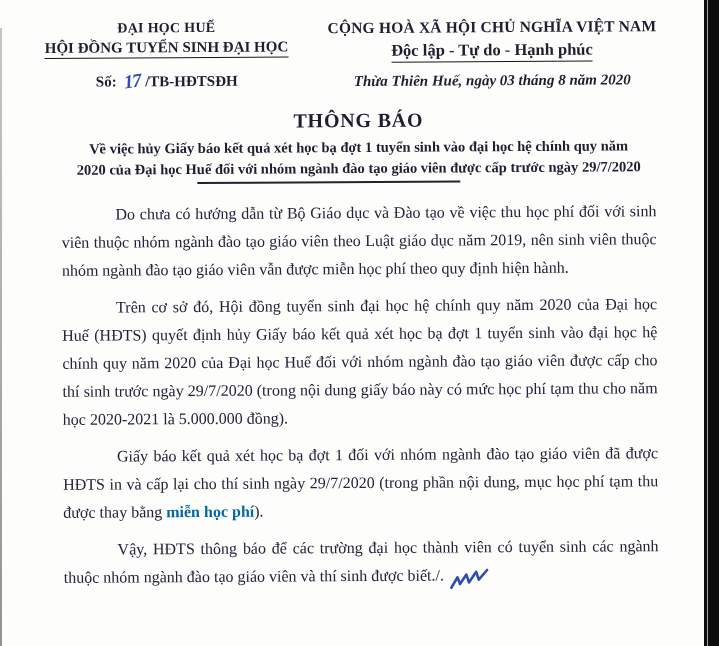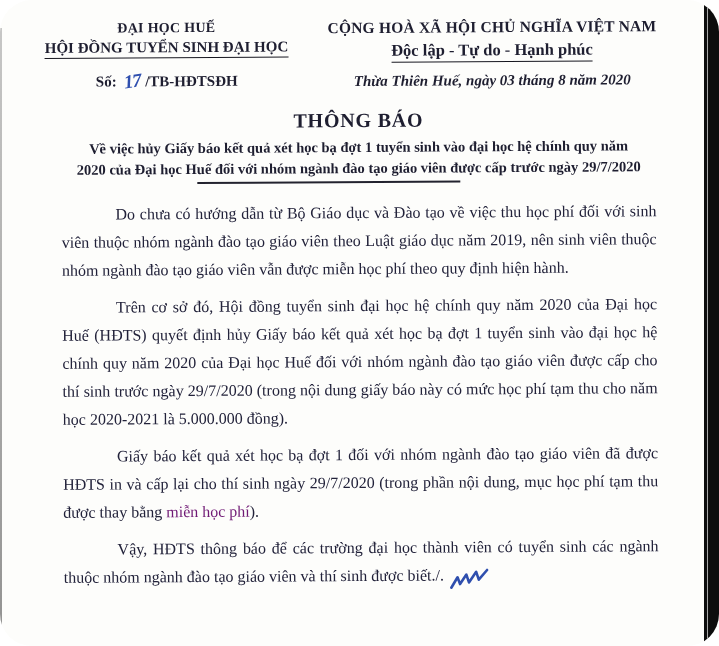--- a/index.html
+++ b/index.html
@@ -8,21 +8,20 @@
     background: #ffffff;
   }
   .page {
     position: relative;
     width: 719px;
     height: 646px;
     background: #fdfdfb;
     overflow: hidden;
     font-family: "Liberation Serif", "DejaVu Serif", serif;
     color: #1e1e30;
-    border-radius: 32px;
   }
   
   .scan-edge-band {
     position: absolute;
     top: 0; right: 0;
     width: 15px; height: 646px;
     background: #0d0d0d;
     z-index: 5;
   }
   .scan-edge-band::after {
@@ -135,22 +134,22 @@
     font-size: 16px;
     line-height: 28px;
     text-align: justify;
     color: #22223a;
   }
   .body-text p {
     margin: 0 0 9px 0;
     text-indent: 54px;
   }
   .bold-inline {
-    font-weight: normal;
-    color: #701a75;
+    font-weight: bold;
+    color: #0369a1;
   }
   .signature-squiggle {
     display: inline-block;
     vertical-align: middle;
     margin-left: 5px;
     transform: translateY(3px) rotate(-4deg);
   }
 </style>
 </head>
 <body>

